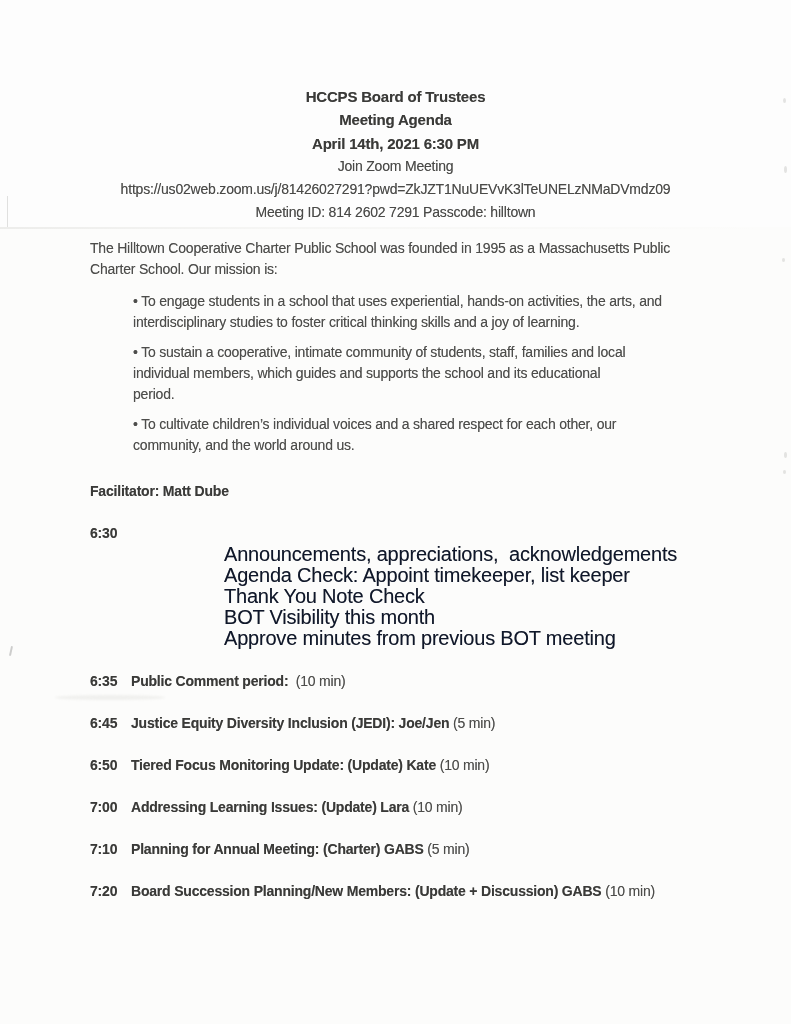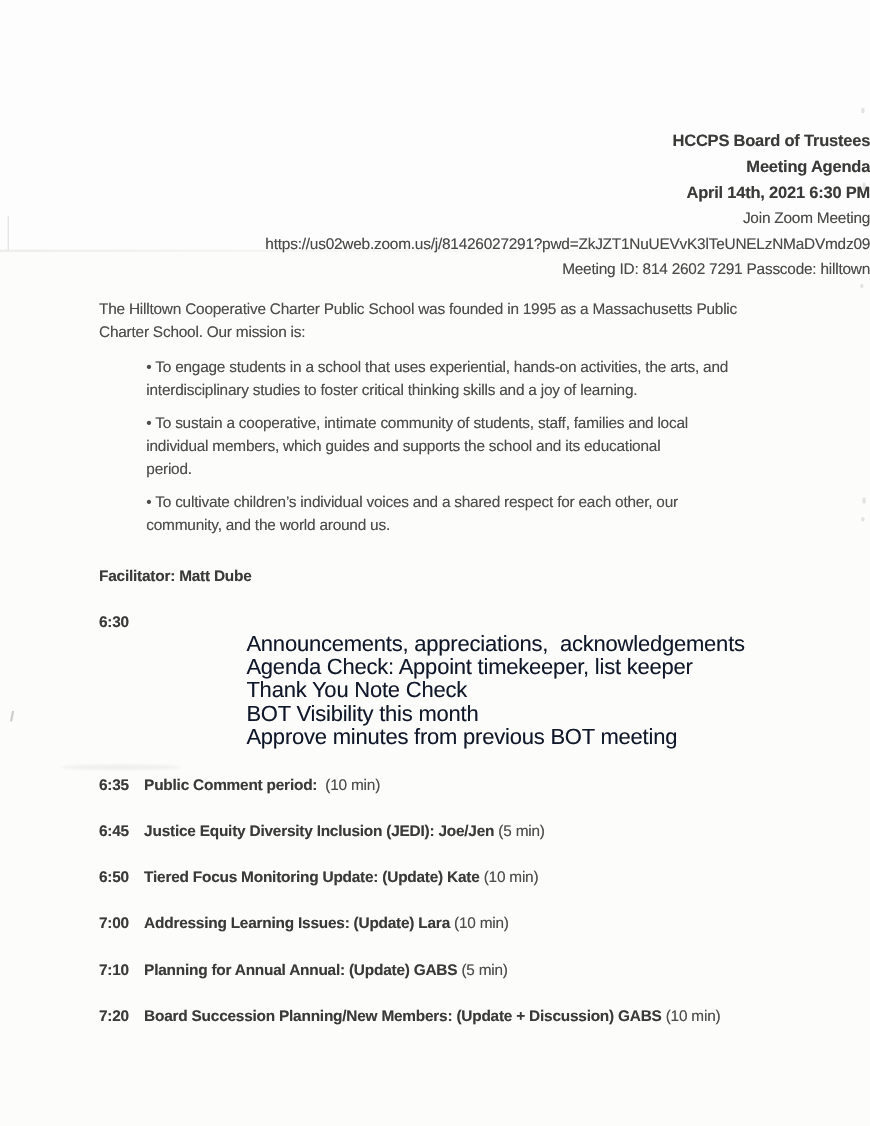--- a/index.html
+++ b/index.html
@@ -62,22 +62,22 @@
     width: 110px; height: 5px;
     background: rgba(190,190,185,0.18);
     border-radius: 50%;
     filter: blur(1px);
   }
 
   .content { position: relative; }
 
   
   .doc-header {
-    padding-top: 117px;
-    text-align: right;
+    padding-top: 85px;
+    text-align: center;
     font-size: 14.5px;
     line-height: 23.3px;
   }
   .doc-header .hd-bold {
     font-weight: bold;
     font-size: 15px;
     color: #3a3a38;
   }
   .doc-header .hd-reg {
     font-size: 14px;
@@ -216,21 +216,21 @@
         <span class="agenda-text"><span class="agenda-title">Tiered Focus Monitoring Update: (Update) Kate</span><span class="agenda-detail"> (10 min)</span></span>
       </div>
 
       <div class="agenda-row">
         <span class="agenda-time">7:00</span>
         <span class="agenda-text"><span class="agenda-title">Addressing Learning Issues: (Update) Lara</span><span class="agenda-detail"> (10 min)</span></span>
       </div>
 
       <div class="agenda-row">
         <span class="agenda-time">7:10</span>
-        <span class="agenda-text"><span class="agenda-title">Planning for Annual Annual: (Update) GABS</span><span class="agenda-detail"> (5 min)</span></span>
+        <span class="agenda-text"><span class="agenda-title">Planning for Annual Meeting: (Charter) GABS</span><span class="agenda-detail"> (5 min)</span></span>
       </div>
 
       <div class="agenda-row">
         <span class="agenda-time">7:20</span>
         <span class="agenda-text"><span class="agenda-title">Board Succession Planning/New Members: (Update + Discussion) GABS</span><span class="agenda-detail"> (10 min)</span></span>
       </div>
 
     </div>
   </div>
 </div>

